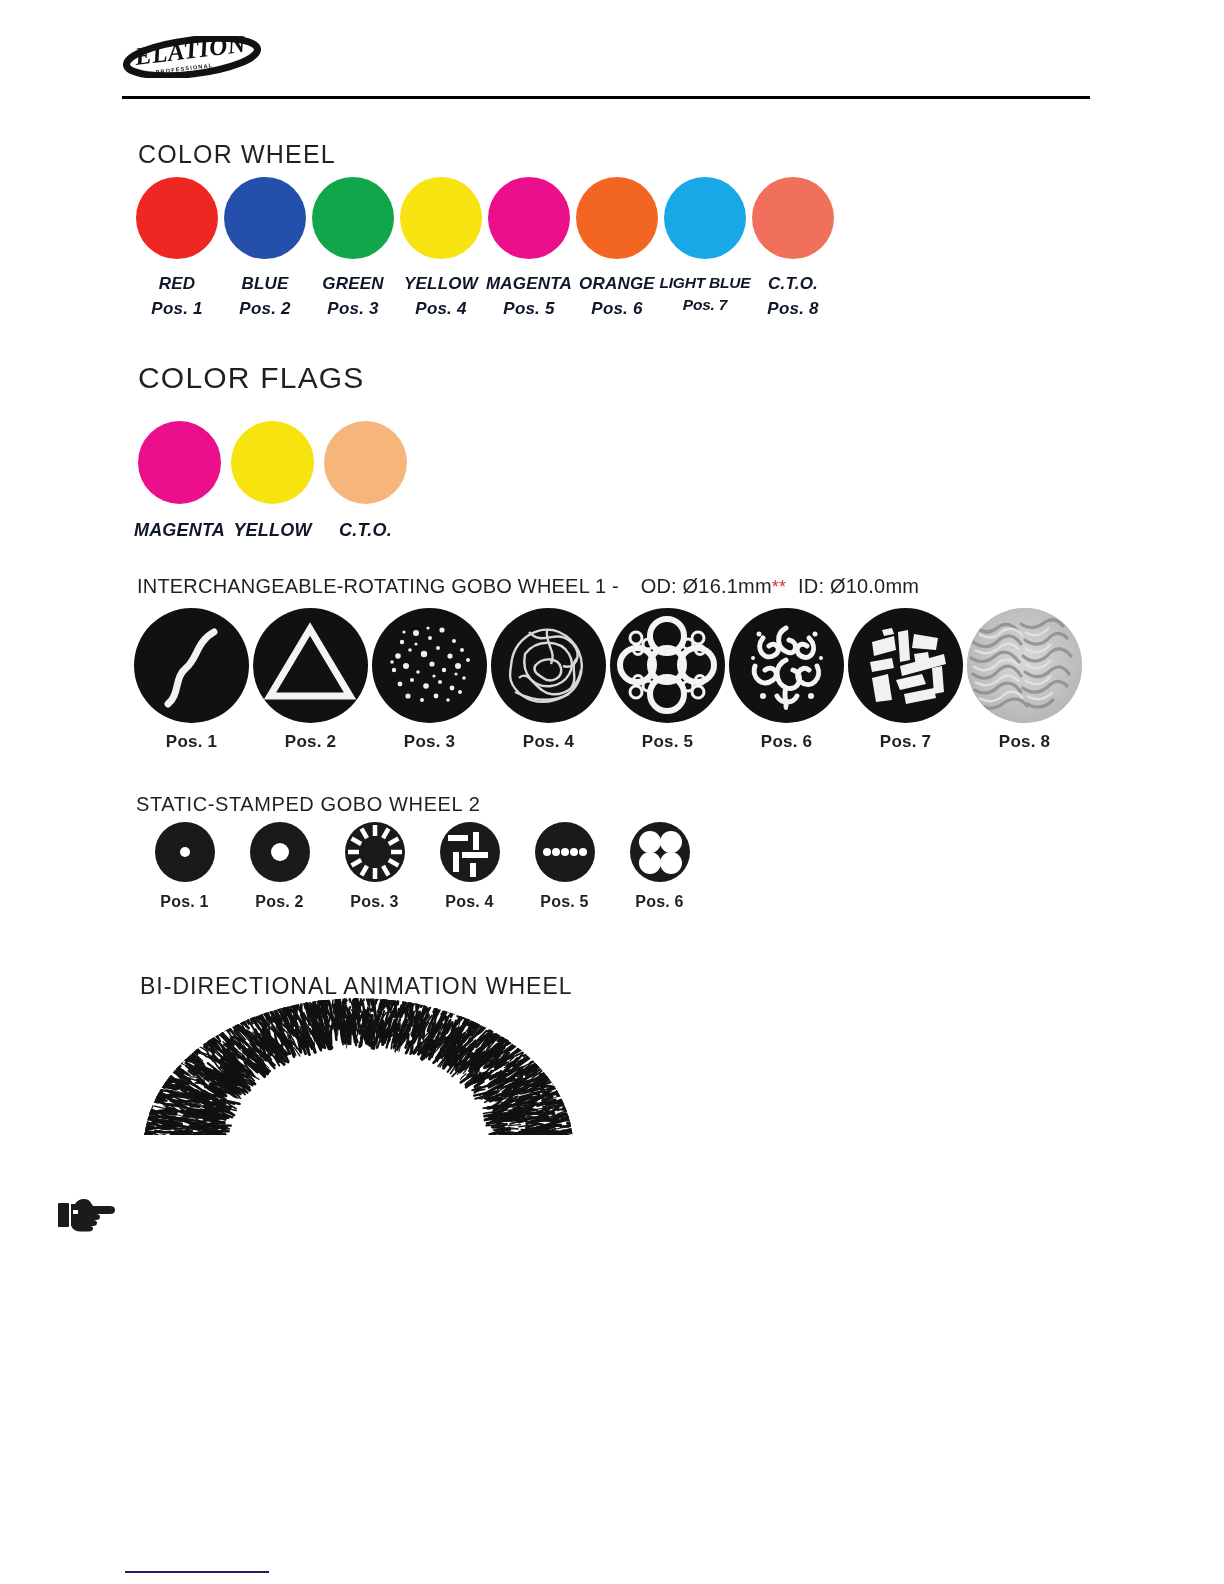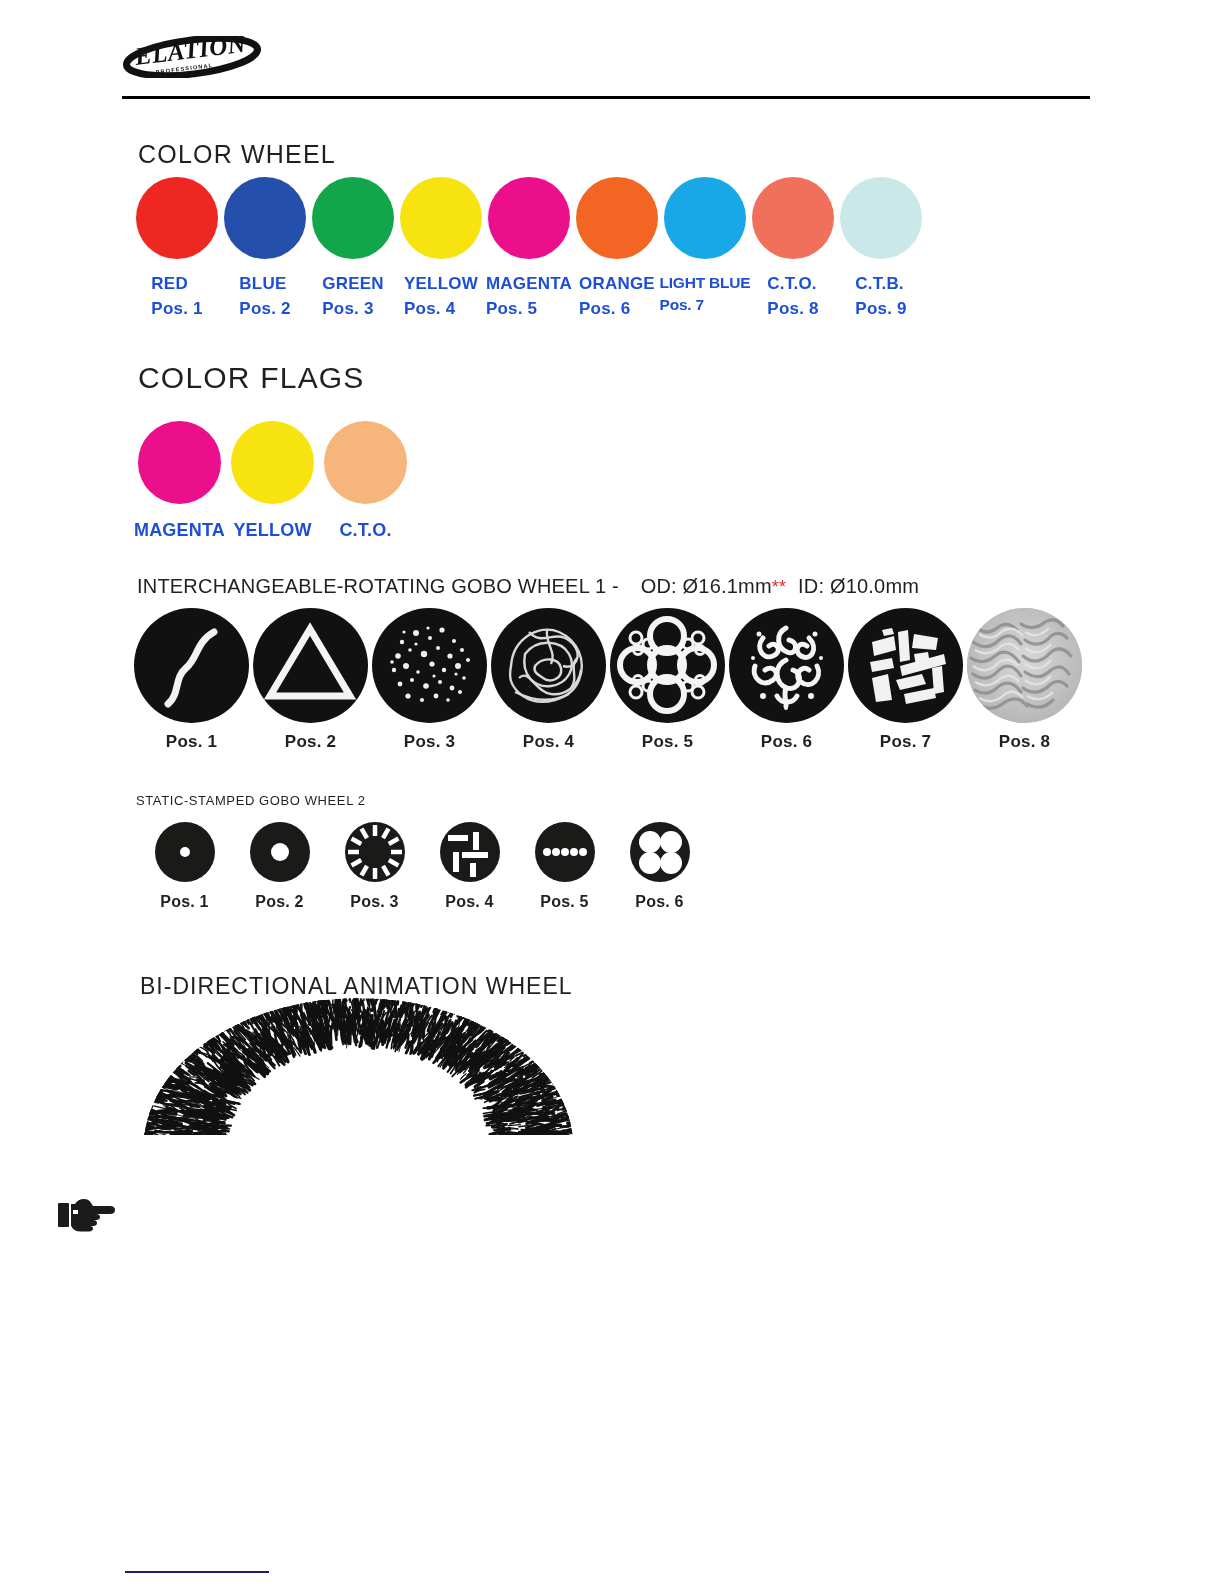--- a/index.html
+++ b/index.html
@@ -17,32 +17,32 @@
   .sec-title{
     position:absolute;
     font-weight:normal;
     letter-spacing:.5px;
     color:#231f20;
     white-space:nowrap;
   }
   #colorWheelTitle{left:138px;top:140px;font-size:25px;letter-spacing:1.2px;}
   #colorFlagsTitle{left:138px;top:361px;font-size:30px;letter-spacing:1.2px;}
   #gobo1Title{left:137px;top:575px;font-size:20px;letter-spacing:.2px;}
-  #gobo2Title{left:136px;top:793px;font-size:13px;letter-spacing:.6px;}
+  #gobo2Title{left:136px;top:793px;font-size:20px;letter-spacing:.6px;}
   #animTitle{left:140px;top:945px;font-size:23px;letter-spacing:1px;margin-top:28px;}
 
   .red-ast{color:#e03030;font-size:18px;}
 
   
   .swatch-row{position:absolute;display:flex;}
   .swatch-cell{display:flex;flex-direction:column;align-items:center;}
   .swatch{border-radius:50%;}
   .sw-label{
-    font-size:17px;font-weight:bold;text-align:left;line-height:1.45;
-    color:#1d4ed8;white-space:nowrap;letter-spacing:.2px;
+    font-size:17px;font-weight:bold;text-align:center;line-height:1.45;
+    color:#0f172a;white-space:nowrap;letter-spacing:.2px;font-style:italic;
   }
   .sw-label .l2{display:block;font-weight:bold;}
 
   
   #colorWheelRow{left:133px;top:177px;}
   #colorWheelRow .swatch-cell{width:88px;}
   #colorWheelRow .swatch{width:82px;height:82px;}
   #colorWheelRow .sw-label{margin-top:13px;}
 
   
@@ -136,27 +136,20 @@
     <div class="sw-label narrow">
       <span>LIGHT BLUE</span>
       <span class="l2">Pos. 7</span>
     </div>
   </div>
   <div class="swatch-cell">
     <div class="swatch" style="background:#f1705c"></div>
     <div class="sw-label">
       <span>C.T.O.</span>
       <span class="l2">Pos. 8</span>
-    </div>
-  </div>
-  <div class="swatch-cell">
-    <div class="swatch" style="background:#cbe8e9"></div>
-    <div class="sw-label">
-      <span>C.T.B.</span>
-      <span class="l2">Pos. 9</span>
     </div>
   </div>
 </div>
 
 <div class="sec-title" id="colorFlagsTitle">COLOR FLAGS</div>
 
 <div class="swatch-row" id="colorFlagsRow">
   <div class="swatch-cell">
     <div class="swatch" style="background:#ec0f8c"></div>
     <div class="sw-label">MAGENTA</div>

